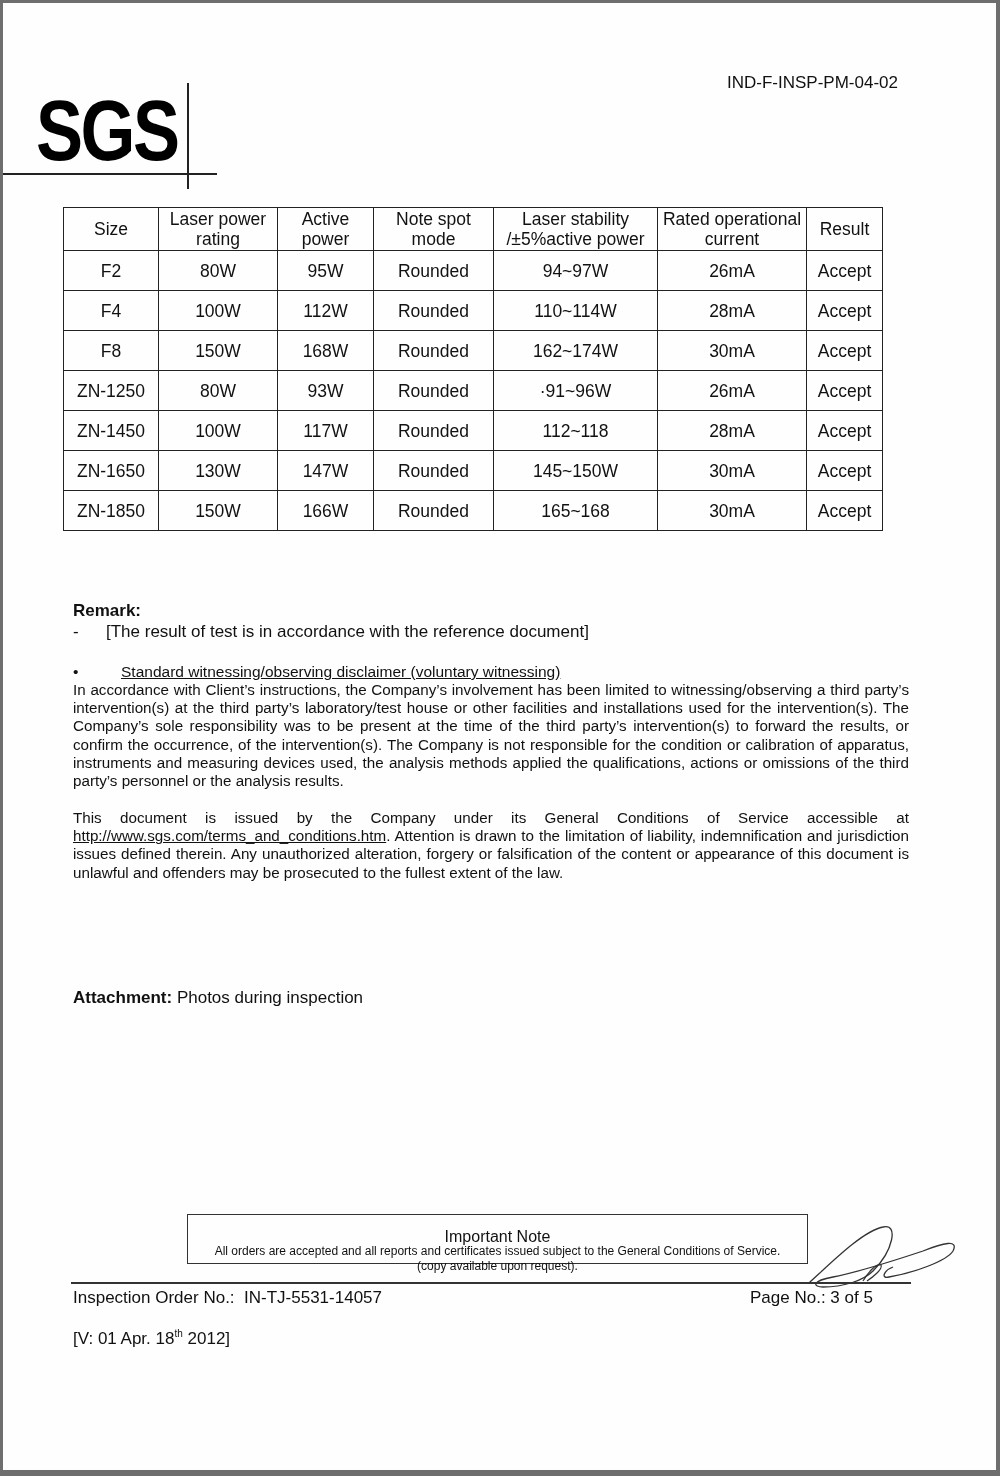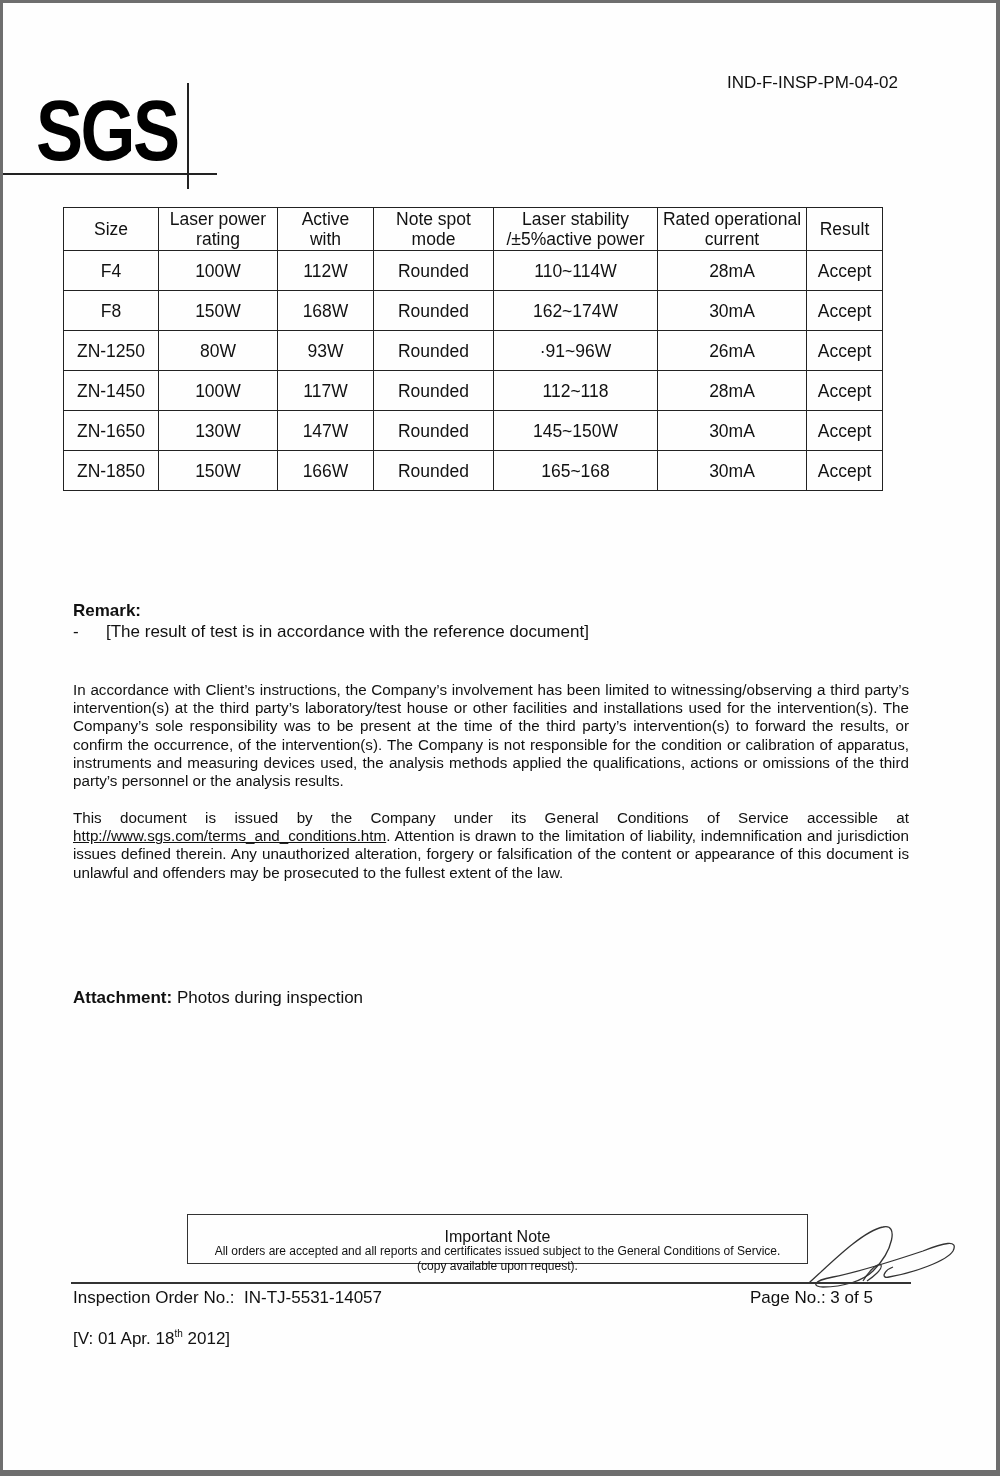--- a/index.html
+++ b/index.html
@@ -88,29 +88,38 @@
 
   <div class="abs logo">SGS</div>
   <div class="abs logo-hline"></div>
   <div class="abs logo-vline"></div>
 
   <table class="spec">
     <thead>
       <tr>
         <th style="width:94px"><span>Size</span></th>
         <th style="width:118px"><span>Laser power</span><br><span>rating</span></th>
-        <th style="width:95px"><span>Active</span><br><span>with</span></th>
+        <th style="width:95px"><span>Active</span><br><span>power</span></th>
         <th style="width:119px"><span>Note spot</span><br><span>mode</span></th>
         <th style="width:163px"><span>Laser stability</span><br><span>/±5%active power</span></th>
         <th style="width:148px"><span>Rated operational</span><br><span>current</span></th>
         <th style="width:75px"><span>Result</span></th>
       </tr>
     </thead>
     <tbody>
       <tr>
+        <td>F2</td>
+        <td>80W</td>
+        <td>95W</td>
+        <td>Rounded</td>
+        <td>94~97W</td>
+        <td>26mA</td>
+        <td>Accept</td>
+      </tr>
+      <tr>
         <td>F4</td>
         <td>100W</td>
         <td>112W</td>
         <td>Rounded</td>
         <td>110~114W</td>
         <td>28mA</td>
         <td>Accept</td>
       </tr>
       <tr>
         <td>F8</td>
@@ -158,20 +167,23 @@
         <td>Accept</td>
       </tr>
     </tbody>
   </table>
 
   <div class="abs remark-title">Remark:</div>
   <div class="abs remark-item">
     <span class="dash">-</span><span>[The result of test is in accordance with the reference document]</span>
   </div>
 
+  <div class="abs disclaimer-head">
+    <span class="bullet">•</span><span class="u">Standard witnessing/observing disclaimer (voluntary witnessing)</span>
+  </div>
 
   <div class="abs para p1">In accordance with Client’s instructions, the Company’s involvement has been limited to witnessing/observing a third party’s intervention(s) at the third party’s laboratory/test house or other facilities and installations used for the intervention(s). The Company’s sole responsibility was to be present at the time of the third party’s intervention(s) to forward the results, or confirm the occurrence, of the intervention(s). The Company is not responsible for the condition or calibration of apparatus, instruments and measuring devices used, the analysis methods applied the qualifications, actions or omissions of the third party’s personnel or the analysis results.</div>
 
   <div class="abs para p2">
     <span>This document is issued by the Company under its General Conditions of Service accessible at </span><span class="link">http://www.sgs.com/terms_and_conditions.htm</span><span>. Attention is drawn to the limitation of liability, indemnification and jurisdiction issues defined therein. Any unauthorized alteration, forgery or falsification of the content or appearance of this document is unlawful and offenders may be prosecuted to the fullest extent of the law.</span>
   </div>
 
 
   <div class="abs attachment">
     <b>Attachment:</b><span> Photos during inspection</span>

